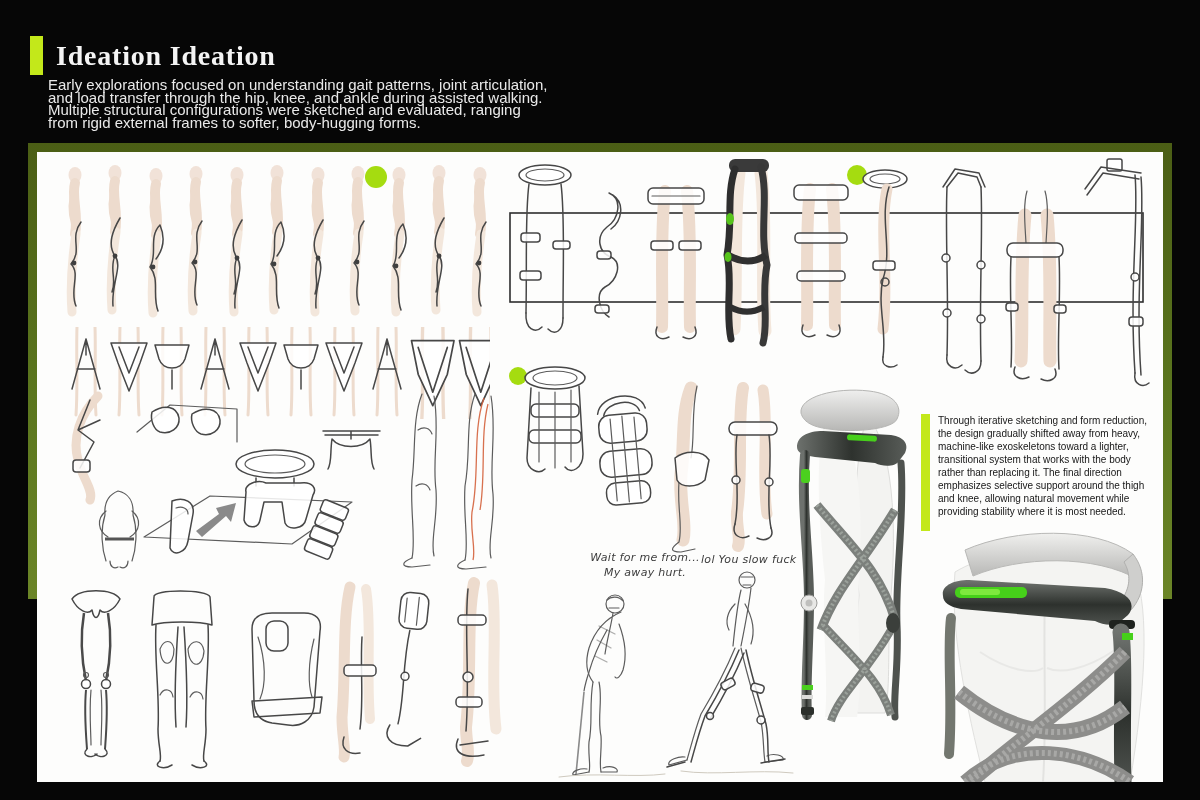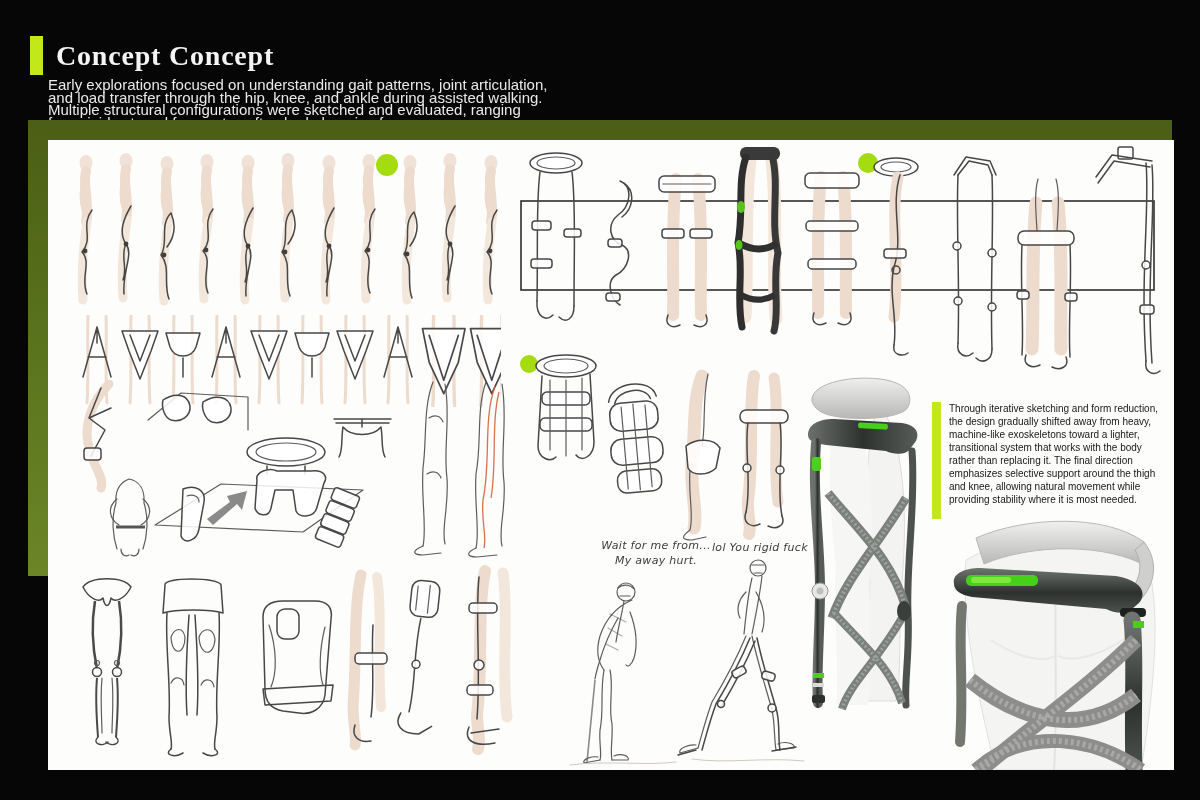--- a/index.html
+++ b/index.html
@@ -11,22 +11,22 @@
   .page{position:relative;width:1200px;height:800px;background:var(--background);overflow:hidden}
 
   
   .title-row{position:absolute;left:30px;top:36px;display:flex;gap:13px;align-items:stretch}
   .accent-bar{width:13px;height:39px;background:var(--accent-green)}
   h1.title{font-family:"Liberation Serif",serif;font-size:28px;font-weight:700;color:#f4f4f4;
     letter-spacing:.8px;line-height:39px}
   .intro{position:absolute;left:48px;top:79px;width:502px;font-size:15px;line-height:12.6px;color:#e9e9e9}
 
   
-  .board-frame{position:absolute;left:28px;top:120px;width:1144px;height:456px;
-    background:linear-gradient(180deg,#4b5e15 0%,#5b761e 55%,#6b8527 100%);padding:20px}
+  .board-frame{position:absolute;left:28px;top:143px;width:1144px;height:456px;
+    background:linear-gradient(180deg,#4b5e15 0%,#5b761e 55%,#6b8527 100%);padding:9px}
   .board{position:relative;width:1126px;height:630px;background:var(--canvas);overflow:hidden}
 
   .sk{position:absolute;display:block}
   .dot{position:absolute;border-radius:50%;background:var(--marker-green)}
 
   
   .note{position:absolute;left:884px;top:262px;width:240px;display:flex;gap:8px}
   .note-bar{flex:0 0 9px;height:117px;background:var(--accent-green)}
   .note-text{width:220px;font-size:10px;line-height:13px;color:#161616}
 
@@ -44,21 +44,21 @@
   .lt{stroke:#cfcabf;fill:none;stroke-linecap:round}
   .wf{fill:#ffffff;fill-opacity:.85}
 </style>
 </head>
 <body>
 
 <div class="page">
 
   <div class="title-row">
     <span class="accent-bar"></span>
-    <h1 class="title">Concept Concept</h1>
+    <h1 class="title">Ideation Ideation</h1>
   </div>
   <p class="intro">Early explorations focused on understanding gait patterns, joint articulation, and load transfer through the hip, knee, and ankle during assisted walking. Multiple structural configurations were sketched and evaluated, ranging from rigid external frames to softer, body-hugging forms.</p>
 
   <div class="board-frame">
     <div class="board">
 
       <span class="dot" style="left:328px;top:14px;width:22px;height:22px"></span>
       <span class="dot" style="left:810px;top:13px;width:20px;height:20px"></span>
       <span class="dot" style="left:472px;top:215px;width:18px;height:18px"></span>
 
@@ -440,21 +440,21 @@
         <circle class="ink wf" cx="408" cy="100" r="5"></circle>
         <rect class="ink wf" x="398" y="38" width="28" height="10" rx="4"></rect>
           <rect class="ink wf" x="396" y="120" width="26" height="10" rx="4"></rect>
         <path class="ink" stroke-width="2" d="M398 162 C392 176 404 182 424 178 M400 168 L428 164"></path>
       </svg>
 
       <div class="cap cap1">
         <span>Wait for me from...</span><br>
         <span>My away hurt.</span>
       </div>
-      <div class="cap cap2">lol You rigid fuck</div>
+      <div class="cap cap2">lol You slow fuck</div>
 
       <svg class="sk" style="left:518px;top:412px" width="240" height="220" viewBox="0 0 240 220">
 
         <g>
           <circle class="ink2" cx="60" cy="40" r="9"></circle>
             <path class="ink2" d="M52 36 C56 32 64 32 68 37 M54 44 L64 44"></path>
           <path class="ink2" d="M66 48 C52 54 40 66 34 84 C30 98 32 110 38 118 M58 49 C56 62 52 76 50 90"></path>
           <path class="ink2" d="M52 66 C44 80 38 94 34 108 C32 114 30 121 29 127"></path>
           <path class="ink2" d="M64 60 C70 76 72 92 68 106 C66 112 62 116 60 113"></path>
           <line x1="29" y1="128" x2="21" y2="210" stroke="#8a8a8a" stroke-width="1.6"></line>

